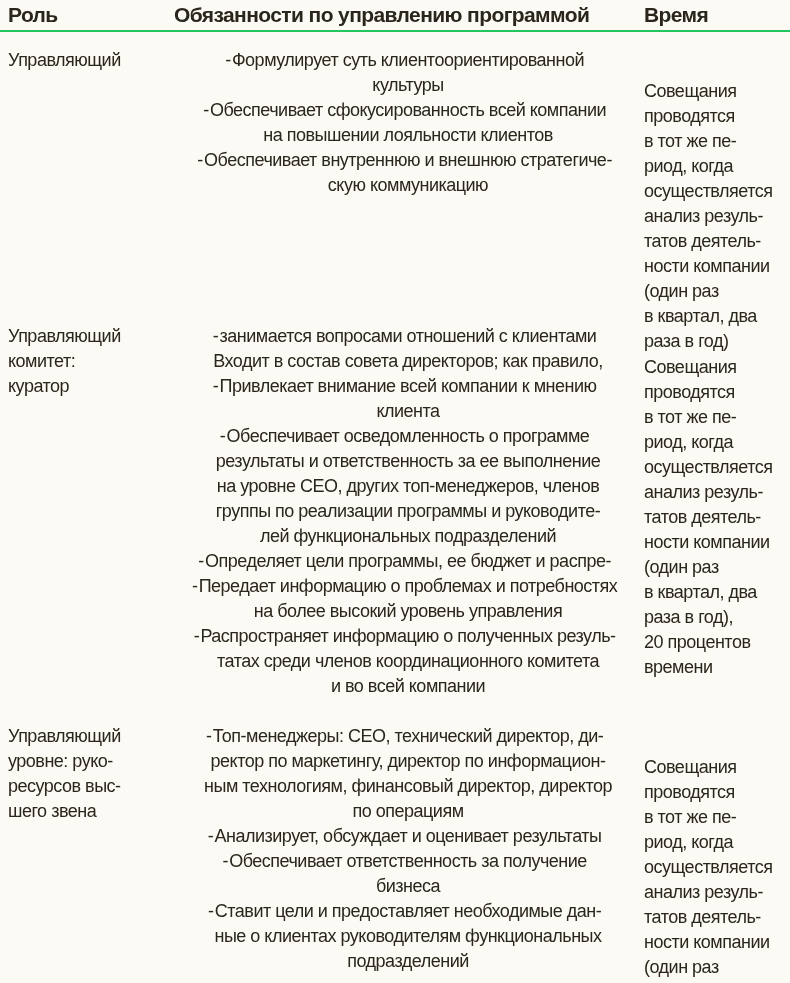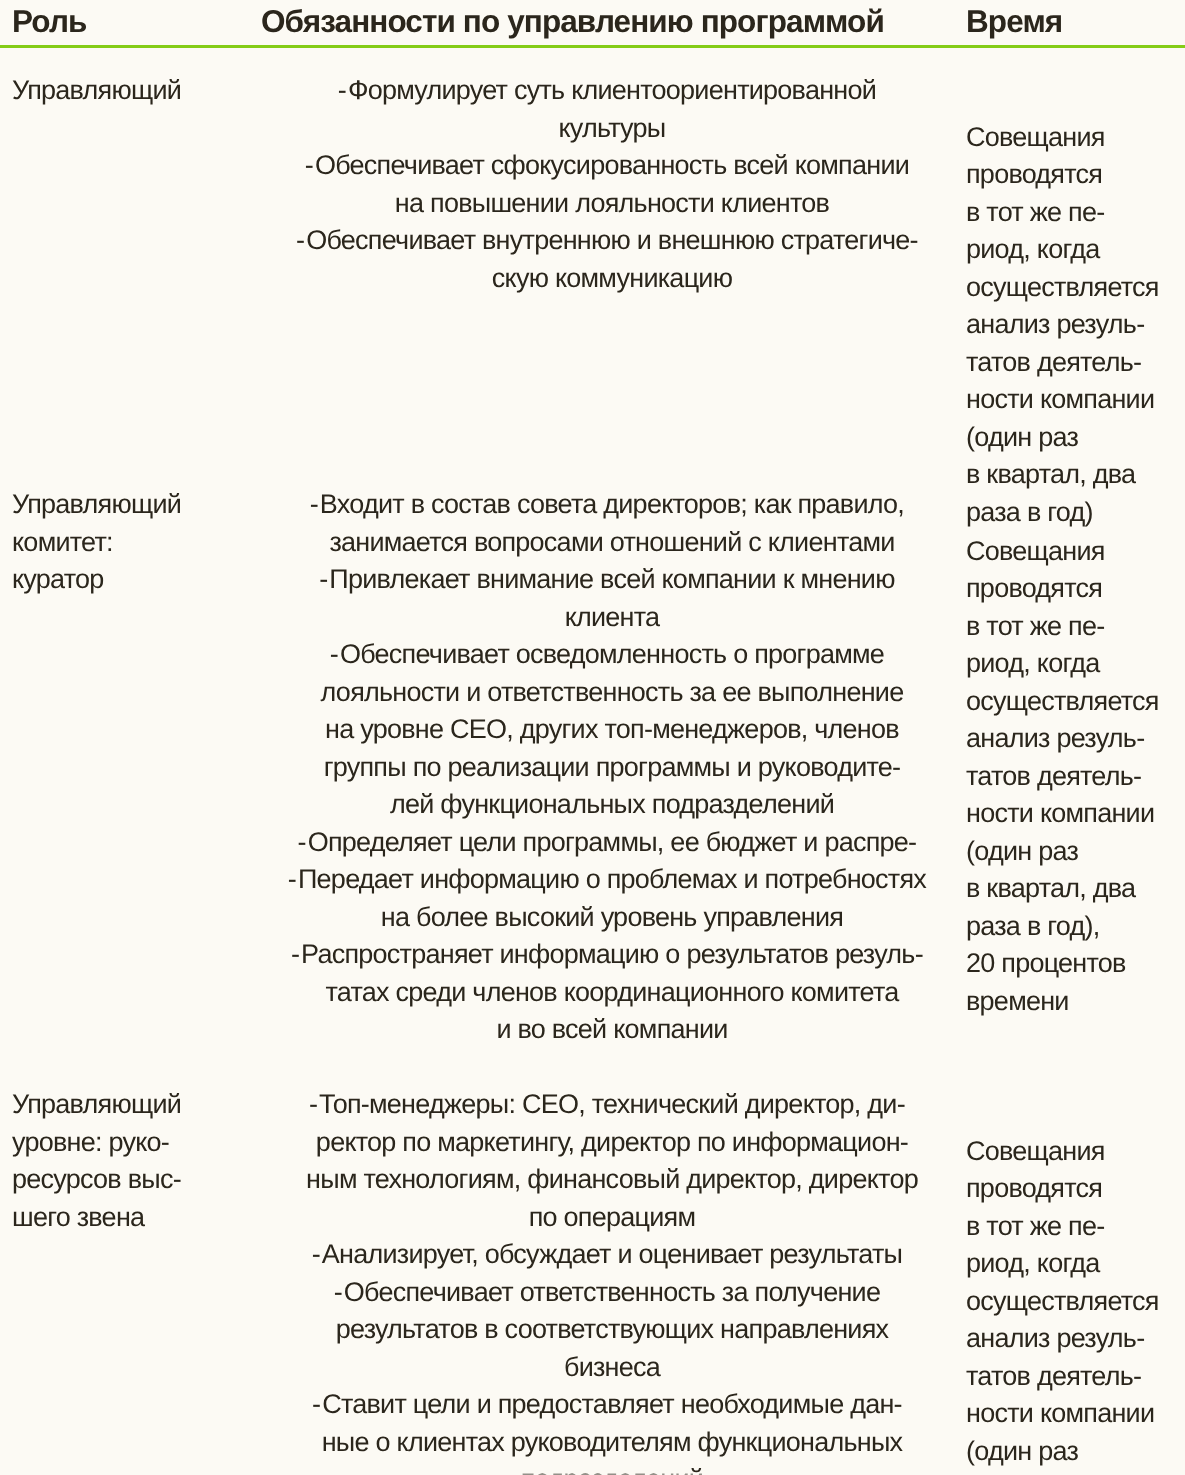--- a/index.html
+++ b/index.html
@@ -5,21 +5,21 @@
   html, body { margin: 0; padding: 0; }
   body {
     width: 790px; height: 983px; overflow: hidden;
     background: #fcfaf4;
     color: #2b261c;
     font-family: "Liberation Sans", "DejaVu Sans", sans-serif;
   }
   .page { position: relative; width: 790px; height: 983px; }
   .header {
     position: absolute; left: 0; top: 0; width: 790px; height: 30px;
-    border-bottom: 2px solid #84cc16;
+    border-bottom: 2px solid #22c55e;
     font-weight: bold; font-size: 21px; letter-spacing: -0.6px;
     transform-origin: left top;
   }
   .header span { position: absolute; top: 3px; }
   .h-role { left: 8px; }
   .h-duty { left: 174px; }
   .h-time { left: 644px; }
   .row { position: absolute; left: 0; width: 790px; }
   .cell { position: absolute; top: 12px; font-size: 18px; line-height: 25px; letter-spacing: -0.5px; }
   .c-role { left: 8px; width: 150px; }
@@ -76,43 +76,43 @@
       </div>
   </div>
   <div class="row r2">
     <div class="cell c-role">
         <span class="line">Управляющий</span>
         <span class="line">комитет:</span>
         <span class="line">куратор</span>
       </div>
     <div class="cell c-duty">
         <div class="bullet">
+          <span class="line">занимается вопросами отношений с клиентами</span>
           <span class="line">Входит в состав совета директоров; как правило,</span>
-          <span class="line">занимается вопросами отношений с клиентами</span>
         </div>
         <div class="bullet">
           <span class="line">Привлекает внимание всей компании к мнению</span>
           <span class="line">клиента</span>
         </div>
         <div class="bullet">
           <span class="line">Обеспечивает осведомленность о программе</span>
-          <span class="line">лояльности и ответственность за ее выполнение</span>
+          <span class="line">результаты и ответственность за ее выполнение</span>
           <span class="line">на уровне CEO, других топ-менеджеров, членов</span>
           <span class="line">группы по реализации программы и руководите-</span>
           <span class="line">лей функциональных подразделений</span>
         </div>
         <div class="bullet">
           <span class="line">Определяет цели программы, ее бюджет и распре-</span>
         </div>
         <div class="bullet">
           <span class="line">Передает информацию о проблемах и потребностях</span>
           <span class="line">на более высокий уровень управления</span>
         </div>
         <div class="bullet">
-          <span class="line">Распространяет информацию о результатов резуль-</span>
+          <span class="line">Распространяет информацию о полученных резуль-</span>
           <span class="line">татах среди членов координационного комитета</span>
           <span class="line">и во всей компании</span>
         </div>
       </div>
     <div class="cell c-time">
         <span class="line">Совещания</span>
         <span class="line">проводятся</span>
         <span class="line">в тот же пе-</span>
         <span class="line">риод, когда</span>
         <span class="line">осуществляется</span>
@@ -138,21 +138,20 @@
           <span class="line">Топ-менеджеры: CEO, технический директор, ди-</span>
           <span class="line">ректор по маркетингу, директор по информацион-</span>
           <span class="line">ным технологиям, финансовый директор, директор</span>
           <span class="line">по операциям</span>
         </div>
         <div class="bullet">
           <span class="line">Анализирует, обсуждает и оценивает результаты</span>
         </div>
         <div class="bullet">
           <span class="line">Обеспечивает ответственность за получение</span>
-          <span class="line">результатов в соответствующих направлениях</span>
           <span class="line">бизнеса</span>
         </div>
         <div class="bullet">
           <span class="line">Ставит цели и предоставляет необходимые дан-</span>
           <span class="line">ные о клиентах руководителям функциональных</span>
           <span class="line">подразделений</span>
         </div>
       </div>
     <div class="cell c-time">
         <span class="line">Совещания</span>

